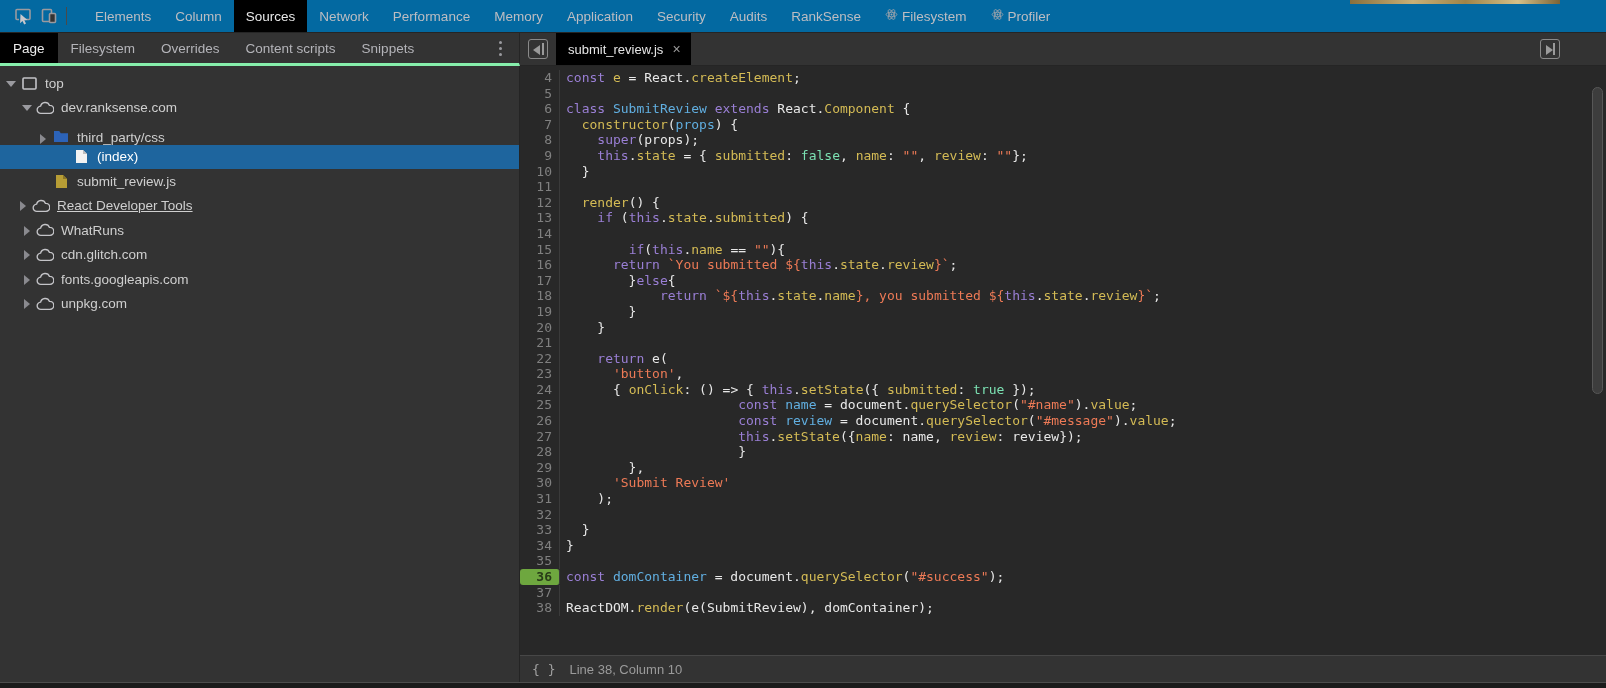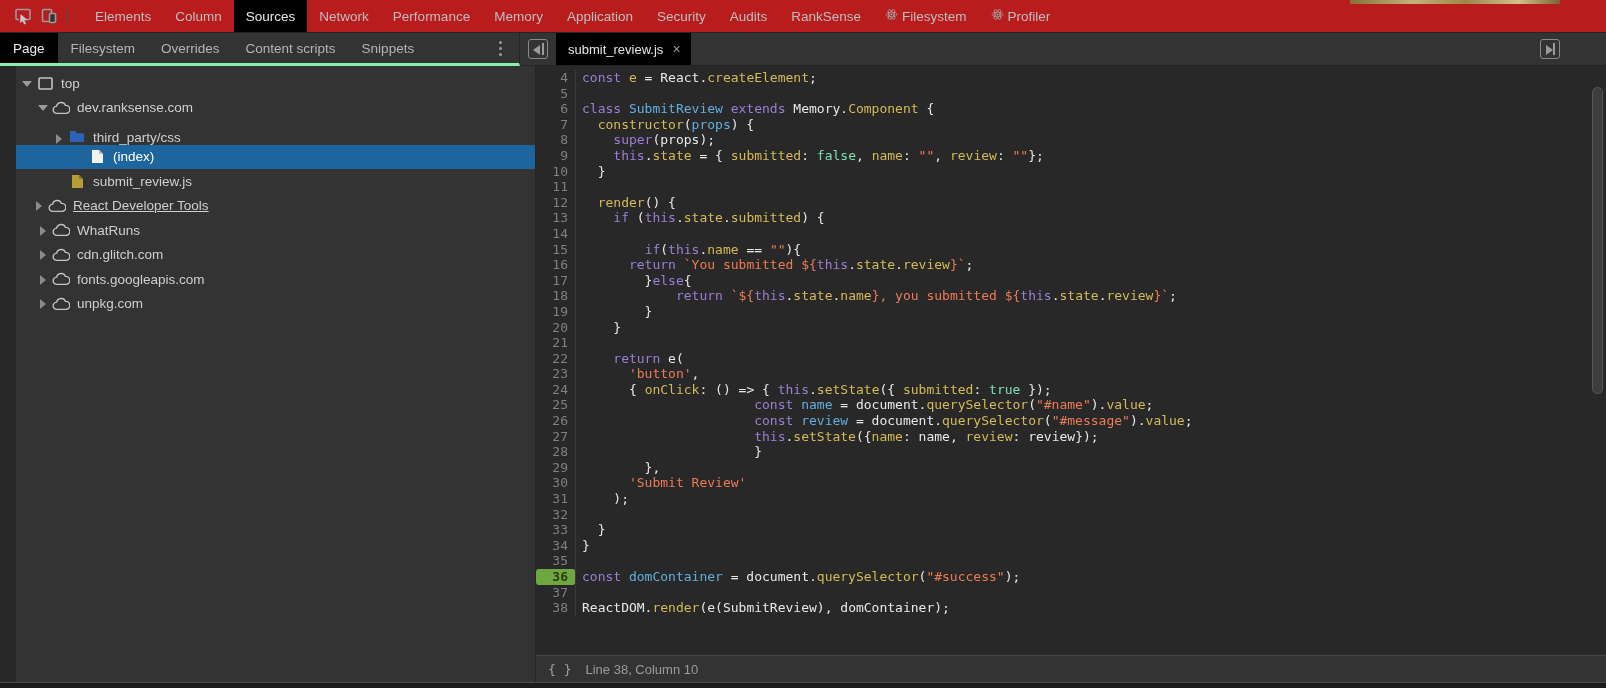--- a/index.html
+++ b/index.html
@@ -1,21 +1,21 @@
 <!DOCTYPE html>
 <html><head>
 <meta charset="utf-8">
 <style>
   * { margin:0; padding:0; box-sizing:border-box; }
   html,body { width:1606px; height:688px; overflow:hidden; background:#282828;
               font-family:"Liberation Sans", sans-serif; }
   .app { width:1606px; height:688px; display:flex; flex-direction:column; position:relative; }
 
   
-  .toolbar { height:33px; background:#b91c1c; display:flex; align-items:center;
+  .toolbar { height:33px; background:#0369a1; display:flex; align-items:center;
              border-bottom:1px solid #252525; flex:0 0 33px; }
   .tb-icons { display:flex; align-items:center; padding:0 6px 0 10px; }
   .tb-icon { width:26px; height:24px; display:flex; align-items:center; justify-content:center; }
   .tb-sep { width:1px; height:18px; background:#4a4a4a; margin:0 4px; }
   .tab-list { display:flex; height:100%; align-items:stretch; margin-left:6px; }
   .tab { display:flex; align-items:center; gap:4px; padding:0 12px; color:#bdbdc2;
          font-size:13.5px; cursor:default; }
   .tab.sel { background:#000000; color:#e8e8e8; }
   .react-ic { display:inline-flex; }
 
@@ -42,21 +42,21 @@
   .panelbtn.left .tri { right:7px; border-right:7px solid #9a9a9a; }
   .panelbtn.left::after { content:""; position:absolute; right:3.5px; top:3px; width:2px; height:12px; background:#9a9a9a; }
   .panelbtn.right { margin-left:auto; margin-right:46px; }
   .panelbtn.right .tri { left:5px; border-left:7px solid #9a9a9a; }
   .panelbtn.right::after { content:""; position:absolute; right:4px; top:3px; width:2px; height:12px; background:#9a9a9a; }
   .etab { background:#000; color:#e6e6e6; display:flex; align-items:center; gap:9px;
           padding:0 10px 0 12px; font-size:13px; }
   .etab .close { color:#9b9b9b; font-size:14px; cursor:default; }
 
   
-  .content { flex:1; display:flex; min-height:0;margin-left:16px; }
+  .content { flex:1; display:flex; min-height:0; }
   .navigator { width:520px; flex:0 0 520px; background:#333333; border-right:1px solid #242424;
                padding-top:5px; overflow:hidden; }
   .trow { height:24.5px; display:flex; align-items:center; color:#cfcfcf; font-size:13.5px;
           white-space:nowrap; cursor:default; }
   .trow.sel { background:#1e659e; color:#ffffff; }
   .caret { width:13px; height:13px; flex:0 0 13px; position:relative; margin-right:3px; }
   .caret.open::before { content:""; position:absolute; left:2px; top:4px;
       border-left:5px solid transparent; border-right:5px solid transparent; border-top:6px solid #9a9a9f; }
   .caret.closed::before { content:""; position:absolute; left:4px; top:2px;
       border-top:5px solid transparent; border-bottom:5px solid transparent; border-left:6px solid #8a8a8f; }
@@ -308,21 +308,21 @@
       <div class="code-line">
             <span class="ln">4</span>
             <span class="lc"><span class="c-k">const</span><span class="c-w"> </span><span class="c-p">e</span><span class="c-w"> = React.</span><span class="c-p">createElement</span><span class="c-w">;</span></span>
           </div>
           <div class="code-line">
             <span class="ln">5</span>
             <span class="lc"></span>
           </div>
           <div class="code-line">
             <span class="ln">6</span>
-            <span class="lc"><span class="c-k">class</span><span class="c-w"> </span><span class="c-d">SubmitReview</span><span class="c-w"> </span><span class="c-k">extends</span><span class="c-w"> Memory.</span><span class="c-p">Component</span><span class="c-w"> {</span></span>
+            <span class="lc"><span class="c-k">class</span><span class="c-w"> </span><span class="c-d">SubmitReview</span><span class="c-w"> </span><span class="c-k">extends</span><span class="c-w"> React.</span><span class="c-p">Component</span><span class="c-w"> {</span></span>
           </div>
           <div class="code-line">
             <span class="ln">7</span>
             <span class="lc"><span class="c-w">  </span><span class="c-p">constructor</span><span class="c-w">(</span><span class="c-d">props</span><span class="c-w">) {</span></span>
           </div>
           <div class="code-line">
             <span class="ln">8</span>
             <span class="lc"><span class="c-w">    </span><span class="c-k">super</span><span class="c-w">(props);</span></span>
           </div>
           <div class="code-line">

